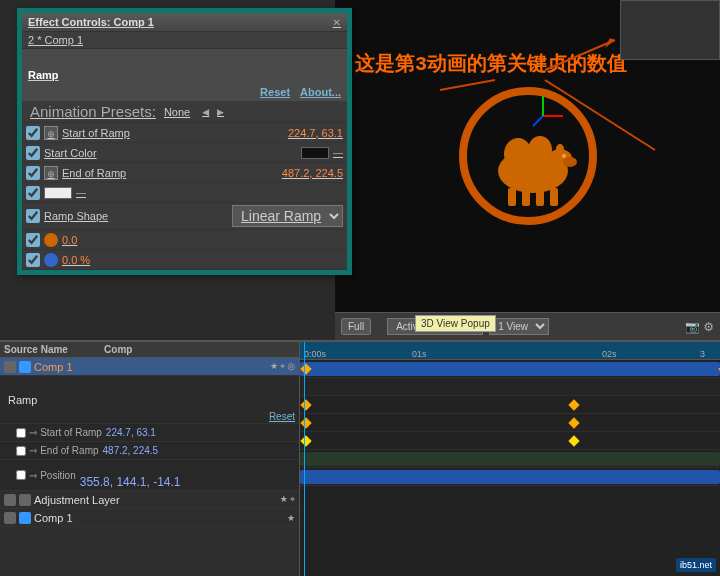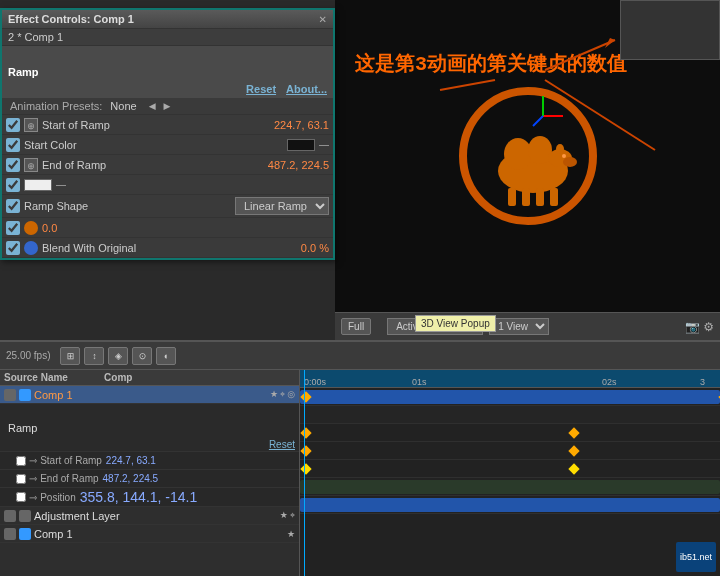--- a/index.html
+++ b/index.html
@@ -21,26 +21,27 @@
       width: 100%;
       background: #2a2a2a;
       position: relative;
     }
 
     
     .effect-controls {
       width: 335px;
       min-width: 335px;
       background: #3a3a3a;
-      border: 2px solid #0f766e;
+      border: 5px solid #0f766e;
       position: absolute;
       top: 8px;
-      left: 0;
+      left: 17px;
       z-index: 10;
       box-shadow: 2px 2px 6px rgba(0,0,0,0.5);
+      text-decoration: underline;
     }
 
     .panel-titlebar {
       background: linear-gradient(to bottom, #5a5a5a, #444);
       padding: 3px 6px;
       display: flex;
       align-items: center;
       justify-content: space-between;
       border-bottom: 1px solid #333;
     }
@@ -131,21 +132,21 @@
     .presets-row {
       display: flex;
       align-items: center;
       padding: 2px 8px;
       border-bottom: 1px solid #333;
       gap: 8px;
     }
 
     .presets-label {
       color: #aaa;
-      font-size: 11px;
+      font-size: 15px;
       min-width: 90px;
     }
 
     .presets-value {
       color: #ccc;
       font-size: 11px;
     }
 
     .color-swatch {
       display: inline-block;
@@ -168,21 +169,21 @@
       font-size: 9px;
       text-align: center;
       line-height: 14px;
       color: #aaa;
     }
 
     .ramp-shape-select {
       background: #555;
       border: 1px solid #777;
       color: #ccc;
-      font-size: 11px;
+      font-size: 14px;
       padding: 1px 4px;
     }
 
     
     .viewport-area {
       position: absolute;
       left: 335px;
       top: 0;
       right: 0;
       height: 340px;
@@ -515,21 +516,20 @@
 
     <div class="effect-row">
       <input type="checkbox" class="row-checkbox" checked="" style="">
       <span class="row-icon orange"></span>
       <span class="row-value orange-val">0.0</span>
     </div>
 
     <div class="effect-row">
       <input type="checkbox" class="row-checkbox" checked="" style="">
       <span class="row-icon blue"></span>
-      <span class="row-label">Blend With Original</span>
       <span class="row-value orange-val">0.0 %</span>
     </div>
   </div>
 
   <div class="viewport-area">
     <div class="viewport-black">
 
       <div class="camel-container">
         <svg width="140" height="140" viewBox="0 0 140 140">
 
@@ -593,28 +593,20 @@
         <span style="color:#aaa;font-size:12px;">⚙</span>
       </span>
     </div>
   </div>
 
   <div class="top-small-panel"></div>
 </div>
 
 <div class="timeline-area">
 
-  <div class="timeline-toolbar">
-    <span class="fps-display">25.00 fps)</span>
-    <div class="tl-btn">⊞</div>
-    <div class="tl-btn">↕</div>
-    <div class="tl-btn">◈</div>
-    <div class="tl-btn">⊙</div>
-    <div class="tl-btn">◐</div>
-  </div>
 
   <div class="timeline-main">
 
     <div class="layers-panel">
 
       <div class="layer-header">
         <span class="layer-col-source">
           <span>Source Name</span>
           &nbsp;&nbsp;&nbsp;&nbsp;&nbsp;&nbsp;&nbsp;&nbsp;&nbsp;&nbsp;&nbsp;
           <span>Comp</span>
@@ -646,21 +638,21 @@
 
       <div class="layer-row sub-row2">
         <input type="checkbox" style="width: 10px; height: 10px; margin-right: 3px;">
         <span class="layer-name small">⇾ End of Ramp</span>
         <span class="layer-name" style="color:#88aaff;font-size:10px;margin-left:4px;">487.2, 224.5</span>
       </div>
 
       <div class="layer-row sub-row2">
         <input type="checkbox" style="width: 10px; height: 10px; margin-right: 3px;">
         <span class="layer-name small">⇾ Position</span>
-        <span class="layer-name" style="color:#88aaff;font-size:14px;margin-left:4px;">355.8, 144.1, -14.1</span>
+        <span class="layer-name" style="color:#88aaff;font-size:12px;margin-left:4px;margin-top:14px;">355.8, 144.1, -14.1</span>
       </div>
 
       <div class="layer-row">
         <span class="layer-eye-icon"></span>
         <span style="width:12px;height:12px;background:#666;display:inline-block;border-radius:2px;margin-right:3px;"></span>
         <span class="layer-name">Adjustment Layer</span>
         <div class="layer-controls">
           <span style="color:#aaa;font-size:9px;">★</span>
           <span style="color:#aaa;font-size:9px;">⌖</span>
         </div>
@@ -724,13 +716,13 @@
       <svg style="position:absolute;top:20px;left:0;width:100%;height:100%;pointer-events:none;overflow:visible;">
 
         <path d="M -60,36 L -280,110" stroke="#cc4400" stroke-width="2" fill="none"></path>
 
         <path d="M -60,54 L -290,200" stroke="#cc4400" stroke-width="2" fill="none"></path>
       </svg>
     </div>
   </div>
 </div>
 
-<div style="position:absolute;bottom:4px;right:4px;background:rgba(0,80,160,0.7);color:#fff;font-size:9px;padding:10px 4px;border-radius:2px;z-index:50;">ib51.net</div>
+<div style="position:absolute;bottom:4px;right:4px;background:rgba(0,80,160,0.7);color:#fff;font-size:9px;padding:2px 4px;border-radius:2px;z-index:50;">ib51.net</div>
 
 </body></html>

